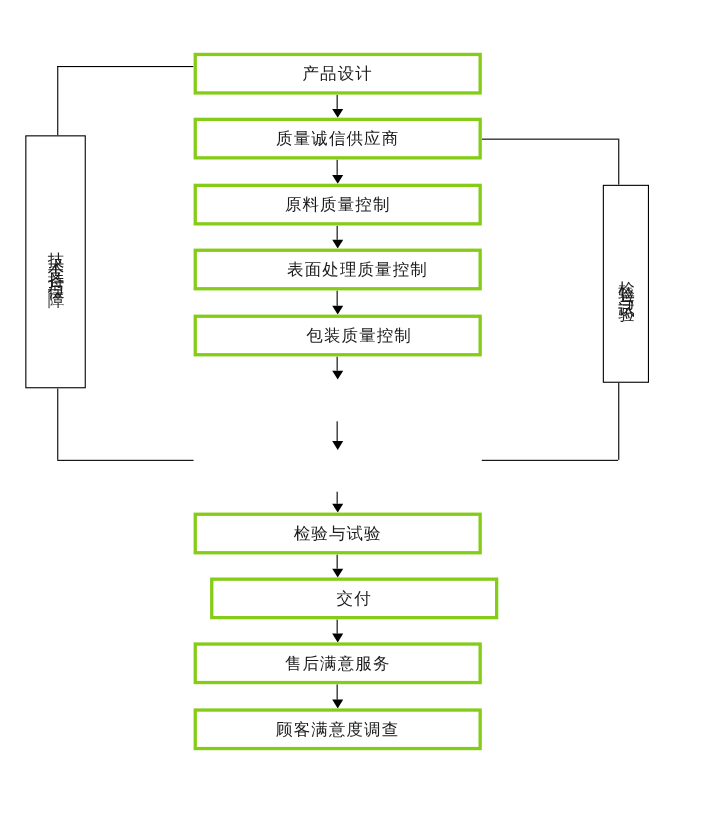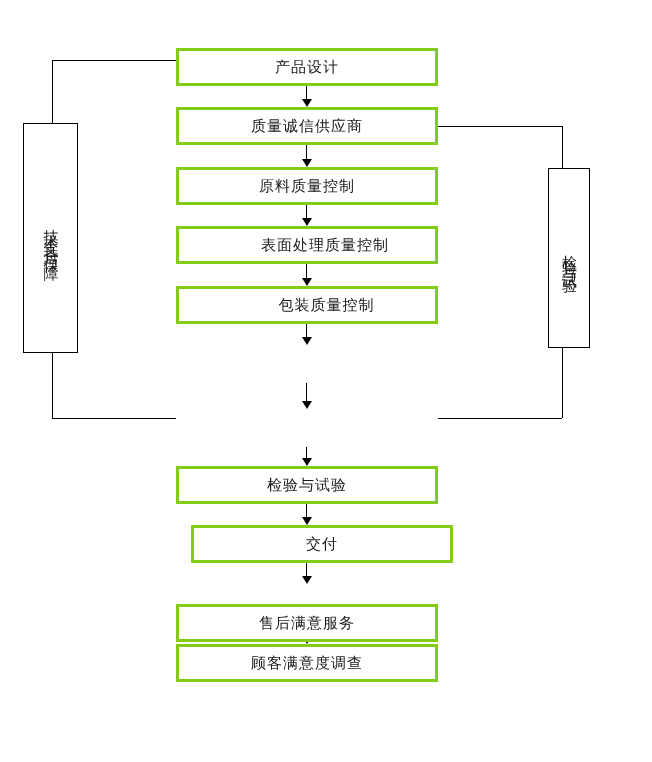--- a/index.html
+++ b/index.html
@@ -106,21 +106,21 @@
 
 
   <div class="node" style="left:176px; top:466px; width:262px; height:38px;">
     <span class="node-label">检验与试验</span>
   </div>
 
   <div class="node" style="left:176px; top:525px; width:262px; height:38px;margin-left:15px;">
     <span class="node-label">交付</span>
   </div>
 
-  <div class="node" style="left:176px; top:584px; width:262px; height:38px;margin-top:20px;">
+  <div class="node" style="left:176px; top:584px; width:262px; height:38px;">
     <span class="node-label">售后满意服务</span>
   </div>
 
   <div class="node" style="left:176px; top:644px; width:262px; height:38px;align-items:center;">
     <span class="node-label">顾客满意度调查</span>
   </div>
 
   <div class="side-node" style="left:23px; top:123px; width:55px; height:230px;">
     <span class="side-label">技术支持与保障</span>
   </div>

